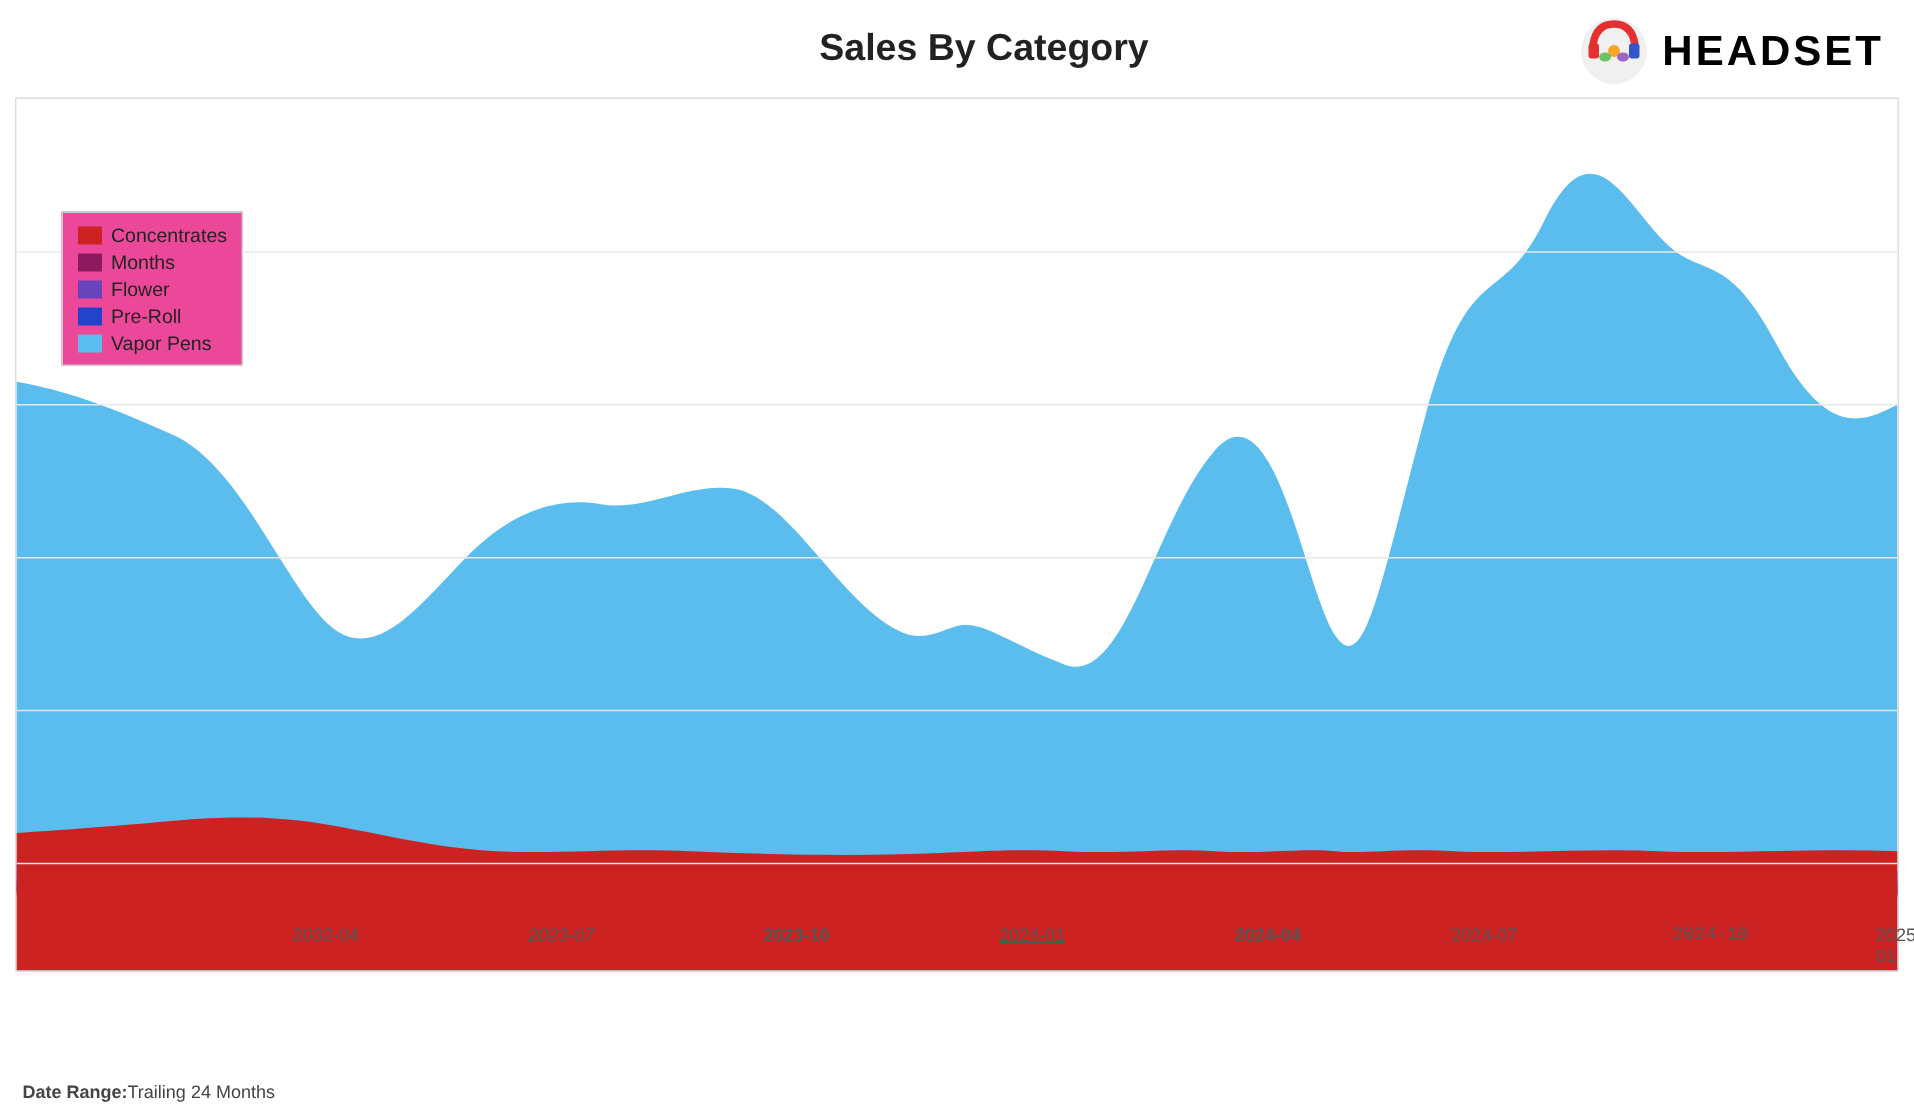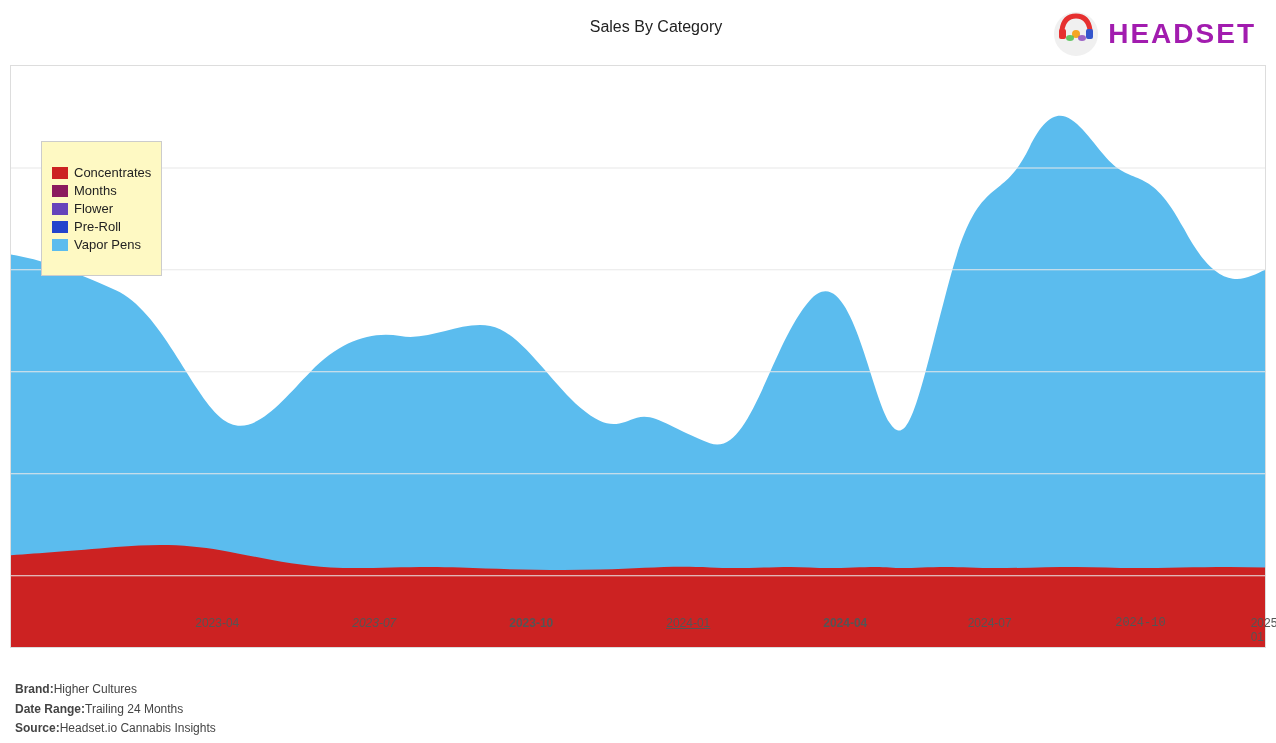--- a/index.html
+++ b/index.html
@@ -26,53 +26,53 @@
       gap: 8px;
     }
     .logo-icon {
       width: 48px;
       height: 48px;
     }
     .logo-text {
       font-size: 28px;
       font-weight: 900;
       letter-spacing: 2px;
-      color: #a21caf;
+      color: #000000;
       text-transform: uppercase;
     }
     
     .chart-title {
       position: absolute;
       top: 18px;
       left: 0;
       right: 0;
       text-align: center;
-      font-size: 16px;
-      font-weight: 400;
+      font-size: 25px;
+      font-weight: 700;
       color: #222;
       padding-left: 36px;
     }
     
     .chart-area {
       position: absolute;
       top: 65px;
       left: 10px;
       right: 10px;
       bottom: 95px;
       background: #fff;
       border: 1px solid #ddd;
     }
     
     .legend {
       position: absolute;
       top: 75px;
       left: 30px;
-      background: #fef9c3;
+      background: #ec4899;
       border: 1px solid #ccc;
-      padding: 20px 10px;
+      padding: 4px 10px;
       z-index: 10;
     }
     .legend-item {
       display: flex;
       align-items: center;
       gap: 6px;
       margin: 3px 0;
       font-size: 13px;
       color: #222;
     }
@@ -252,35 +252,29 @@
       </div>
       <div class="legend-item">
         <span class="legend-color" style="background:#5bbcee;"></span>
         <span>Vapor Pens</span>
       </div>
     </div>
   </div>
 
   <div style="position:absolute; bottom:97px; left:10px; right:10px; height:30px;">
 
-    <span class="x-label" style="left: 16.5%;">2023-04</span>
+    <span class="x-label" style="left: 16.5%;">2032-04</span>
     <span class="x-label" style="left: 29%; font-style: italic;">2023-07</span>
     <span class="x-label" style="left: 41.5%; font-weight: bold;">2023-10</span>
     <span class="x-label" style="left: 54%; text-decoration: underline;">2024-01</span>
     <span class="x-label" style="left: 66.5%; font-weight: bold;">2024-04</span>
     <span class="x-label" style="left: 78%;">2024-07</span>
     <span class="x-label" style="left: 90%; font-family: Liberation Mono, monospace;">2024-10</span>
     <span class="x-label" style="left: 100%;">2025-01</span>
   </div>
 
   <div class="footer-info">
     <div>
-      <span class="label">Brand:</span><span>Higher Cultures</span>
-    </div>
-    <div>
       <span class="label">Date Range:</span><span>Trailing 24 Months</span>
     </div>
-    <div>
-      <span class="label">Source:</span><span>Headset.io Cannabis Insights</span>
-    </div>
   </div>
 
 </div>
 
 </body></html>

